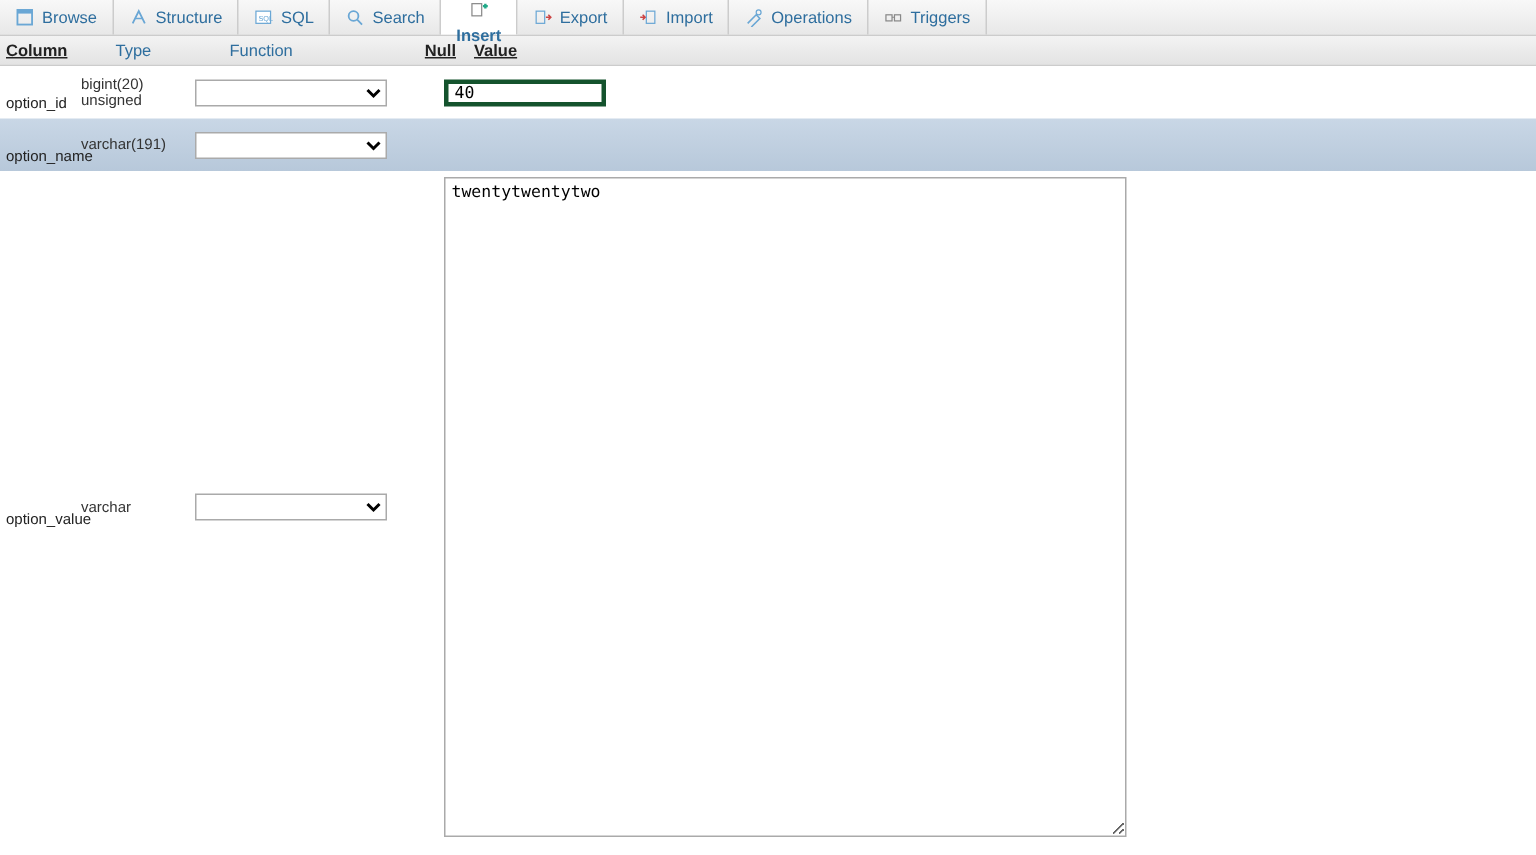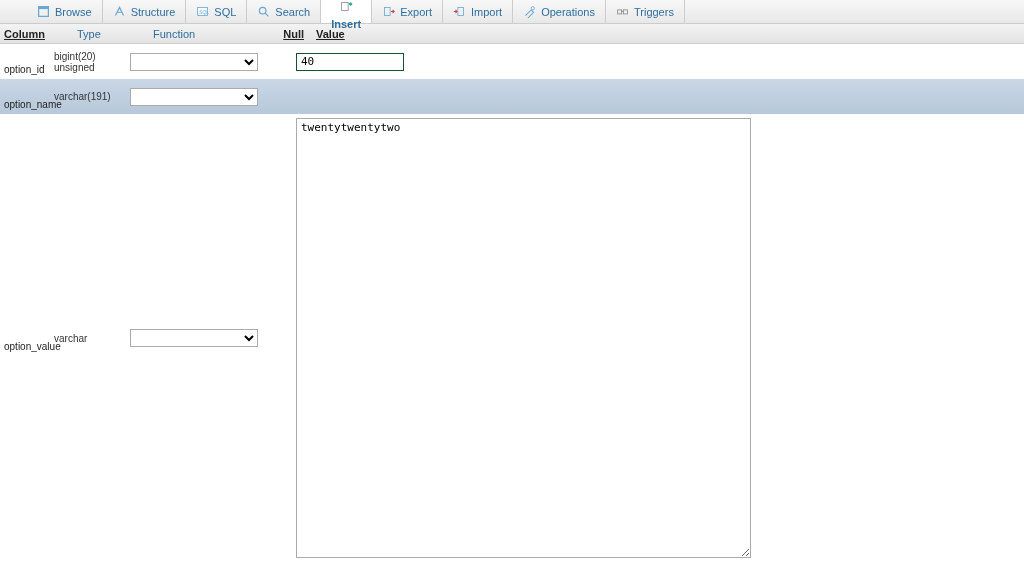--- a/index.html
+++ b/index.html
@@ -11,21 +11,20 @@
     background: #fff;
     color: #333;
     width: 1024px;
   }
   .tabbar {
     display: flex;
     background: linear-gradient(#f8f8f8, #e8e8e8);
     border-bottom: 1px solid #ccc;
     height: 24px;
     align-items: stretch;
-    padding-left: 27px;
   }
   .tab {
     display: flex;
     align-items: center;
     padding: 0 10px;
     border-right: 1px solid #ccc;
     cursor: pointer;
     color: #2e6e9e;
     gap: 5px;
   }
@@ -92,21 +91,21 @@
     width: 20px;
   }
   .datarow .colval {
     padding-left: 6px;
     flex: 1;
   }
   .datarow .colval input[type=text] {
     width: 108px;
     font-size: 11px;
     font-family: monospace;
-    border: 1px solid #14532d;
+    border: 3px solid #14532d;
     padding: 2px 4px;
     height: 18px;
   }
   .datarow .colval textarea {
     font-family: monospace;
     font-size: 11px;
     border: 1px solid #aaa;
     padding: 2px 4px;
     resize: both;
   }

